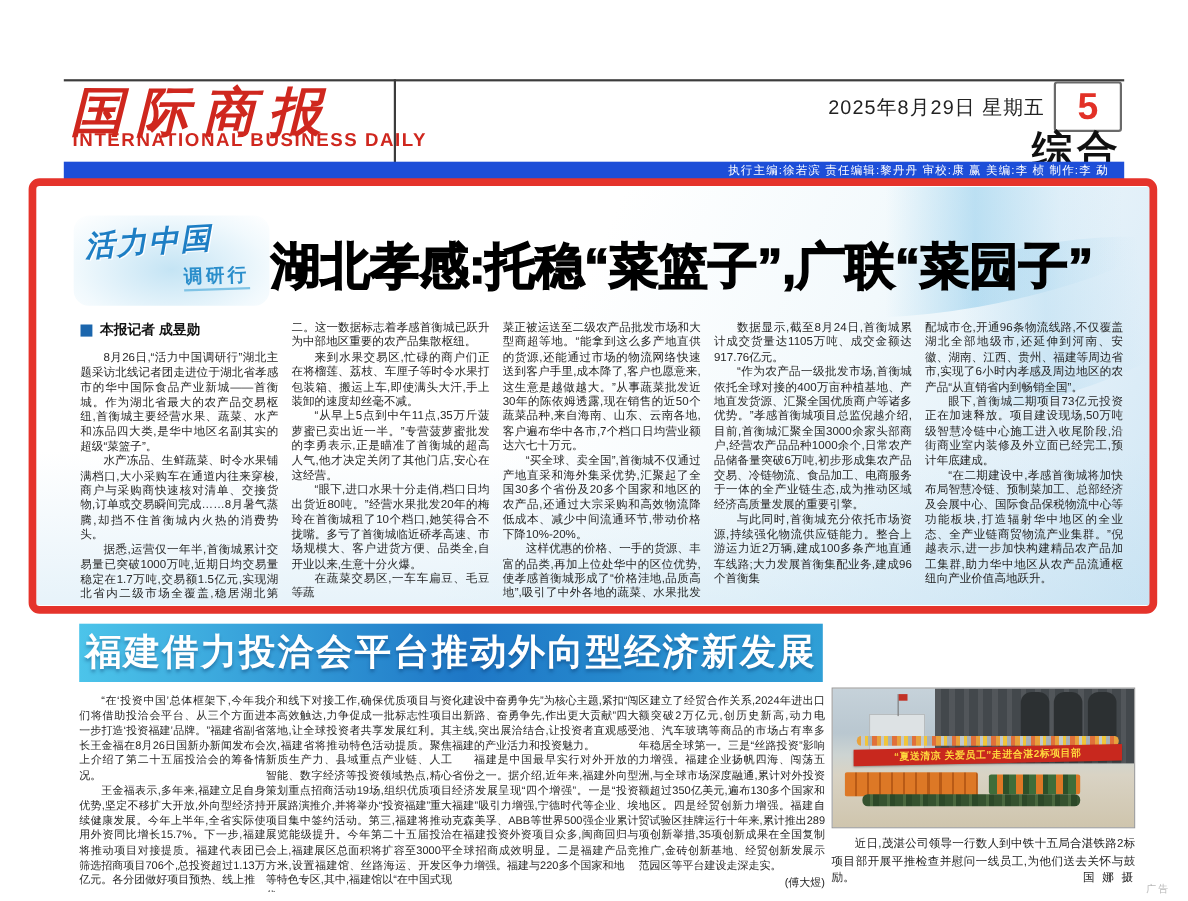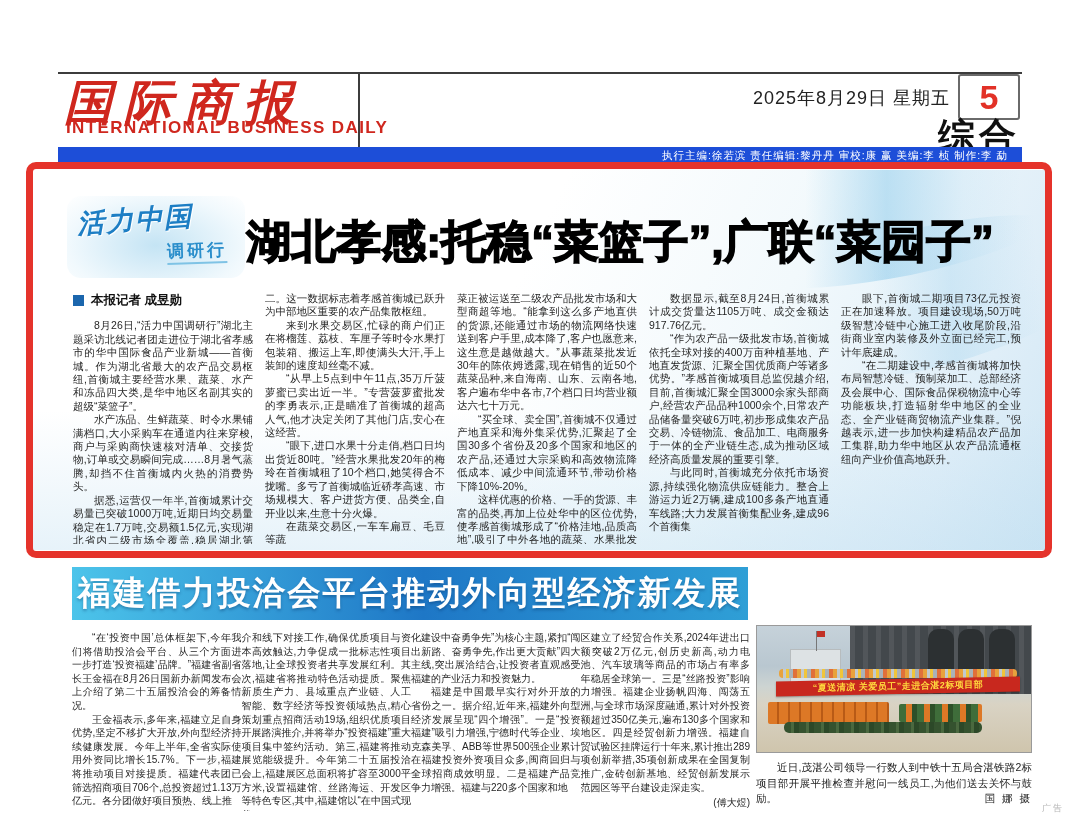--- a/index.html
+++ b/index.html
@@ -136,20 +136,21 @@
         <p class="cont">菜正被运送至二级农产品批发市场和大型商超等地。“能拿到这么多产地直供的货源,还能通过市场的物流网络快速送到客户手里,成本降了,客户也愿意来,这生意是越做越大。”从事蔬菜批发近30年的陈依姆透露,现在销售的近50个蔬菜品种,来自海南、山东、云南各地,客户遍布华中各市,7个档口日均营业额达六七十万元。</p>
         <p>“买全球、卖全国”,首衡城不仅通过产地直采和海外集采优势,汇聚起了全国30多个省份及20多个国家和地区的农产品,还通过大宗采购和高效物流降低成本、减少中间流通环节,带动价格下降10%-20%。</p>
         <p>这样优惠的价格、一手的货源、丰富的品类,再加上位处华中的区位优势,使孝感首衡城形成了“价格洼地,品质高地”,吸引了中外各地的蔬菜、水果批发商争相到这里采购。</p>
       </div>
       <div class="col">
         <p>数据显示,截至8月24日,首衡城累计成交货量达1105万吨、成交金额达917.76亿元。</p>
         <p>“作为农产品一级批发市场,首衡城依托全球对接的400万亩种植基地、产地直发货源、汇聚全国优质商户等诸多优势。”孝感首衡城项目总监倪越介绍,目前,首衡城汇聚全国3000余家头部商户,经营农产品品种1000余个,日常农产品储备量突破6万吨,初步形成集农产品交易、冷链物流、食品加工、电商服务于一体的全产业链生态,成为推动区域经济高质量发展的重要引擎。</p>
         <p>与此同时,首衡城充分依托市场资源,持续强化物流供应链能力。整合上游运力近2万辆,建成100多条产地直通车线路;大力发展首衡集配业务,建成96个首衡集</p>
       </div>
       <div class="col">
+        <p class="cont">配城市仓,开通96条物流线路,不仅覆盖湖北全部地级市,还延伸到河南、安徽、湖南、江西、贵州、福建等周边省市,实现了6小时内孝感及周边地区的农产品“从直销省内到畅销全国”。</p>
         <p>眼下,首衡城二期项目73亿元投资正在加速释放。项目建设现场,50万吨级智慧冷链中心施工进入收尾阶段,沿街商业室内装修及外立面已经完工,预计年底建成。</p>
         <p>“在二期建设中,孝感首衡城将加快布局智慧冷链、预制菜加工、总部经济及会展中心、国际食品保税物流中心等功能板块,打造辐射华中地区的全业态、全产业链商贸物流产业集群。”倪越表示,进一步加快构建精品农产品加工集群,助力华中地区从农产品流通枢纽向产业价值高地跃升。</p>
       </div>
     </div>
   </div>
 
   <div class="red-box"></div>
 
   <div class="sub-banner">
     <span>福建借力投洽会平台推动外向型经济新发展</span>

